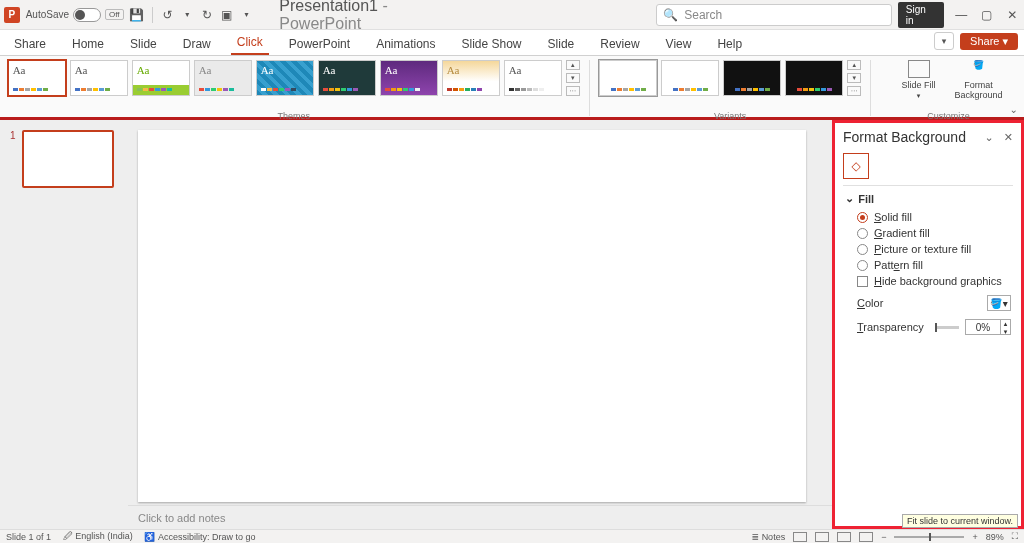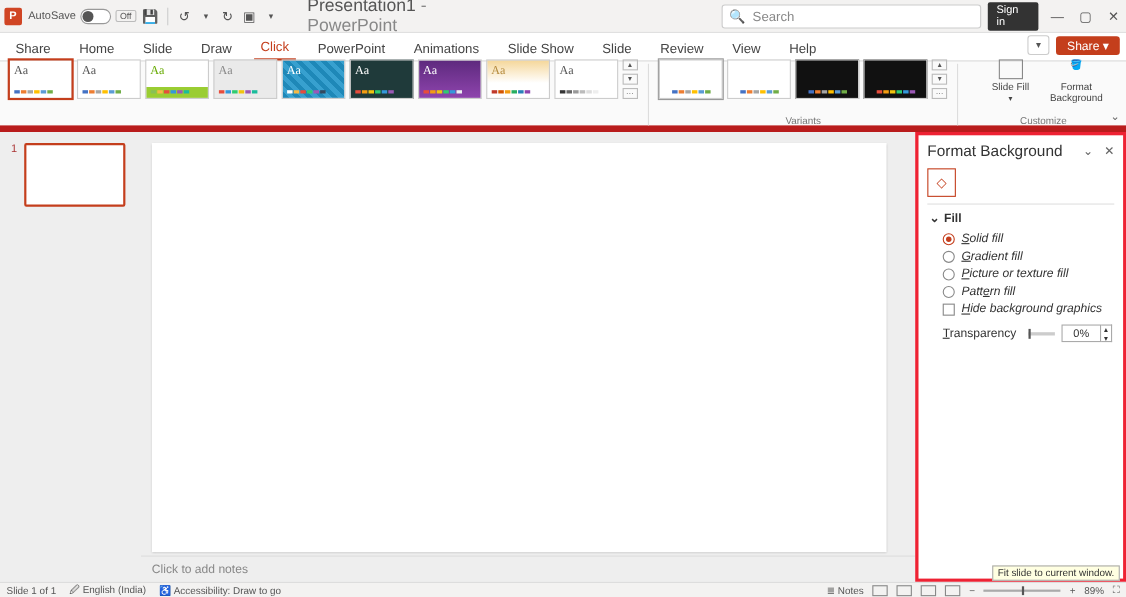--- a/index.html
+++ b/index.html
@@ -21,21 +21,21 @@
 
   
   .ribbon-tabs { height: 26px; display:flex; align-items:flex-end; padding:0 8px; gap:14px; font-size:12px; border-bottom:1px solid #d0d0d0; position:relative;}
   .ribbon-tab { padding:4px 6px; color:#444; cursor:pointer;}
   .ribbon-tab.active { color:#c43e1c; border-bottom:2px solid #c43e1c;}
   .ribbon-right { position:absolute; right:6px; top:2px; display:flex; gap:6px; align-items:center;}
   .share-btn { background:#c43e1c; color:#fff; font-size:11px; padding:2px 10px; border-radius:3px;}
   .caret-box { width:20px; height:18px; border:1px solid #ccc; border-radius:3px; display:flex; align-items:center; justify-content:center; font-size:9px; color:#555;}
 
   
-  .ribbon { height: 64px; background:#fafafa; display:flex; align-items:flex-end; border-bottom:6px solid #b91c1c; padding:4px 6px 0 6px; gap:8px;}
+  .ribbon { height: 64px; background:#fafafa; display:flex; align-items:flex-start; border-bottom:3px solid #b91c1c; padding:4px 6px 0 6px; gap:8px;}
   .group { display:flex; flex-direction:column; align-items:center; position:relative; height:60px;}
   .group-label { font-size:9px; color:#777; position:absolute; bottom:-1px; left:0; right:0; text-align:center;}
   .themes-row { display:flex; gap:4px;}
   .theme-thumb { width:58px; height:36px; border:1px solid #ccc; background:#fff; position:relative; font-size:11px; color:#555; display:flex; flex-direction:column; justify-content:space-between; padding:3px 4px;}
   .theme-thumb.sel { outline:2px solid #c43e1c; outline-offset:-1px;}
   .theme-thumb .aa { font-family: Georgia, serif;}
   .theme-dots { height:4px; display:flex; gap:1px;}
   .theme-dots span { width:5px; height:3px;}
   .gallery-more { width:14px; display:flex; flex-direction:column; justify-content:space-between; height:36px;}
   .gallery-more div { height:10px; border:1px solid #bbb; font-size:7px; display:flex; align-items:center; justify-content:center; color:#555;}
@@ -60,21 +60,21 @@
 
   
   .pane { width:192px; border:3px solid #e23; background:#fff; display:flex; flex-direction:column;}
   .pane-header { display:flex; align-items:center; padding:6px 8px; font-size:14px; color:#333;}
   .pane-header .hdr-right { margin-left:auto; display:flex; gap:10px; color:#666; font-size:11px;}
   .pane-iconrow { padding:2px 8px 6px 8px;}
   .pane-bucket { width:26px; height:26px; border:1px solid #c43e1c; display:flex; align-items:center; justify-content:center;}
   .pane-sep { height:1px; background:#e0e0e0; margin:0 8px;}
   .pane-section { padding:6px 10px; font-size:11px;}
   .sec-title { font-weight:bold; font-size:11px; margin-bottom:6px; display:flex; align-items:center; gap:4px;}
-  .radio-row { display:flex; align-items:center; gap:6px; margin:4px 0 4px 12px; font-size:11px; color:#333;font-style:italic;}
+  .radio-row { display:flex; align-items:center; gap:6px; margin:4px 0 4px 12px; font-size:11px; color:#333;}
   .radio { width:11px; height:11px; border:1px solid #888; border-radius:50%; display:inline-block; position:relative;}
   .radio.checked { border-color:#c43e1c;}
   .radio.checked::after { content:""; width:5px; height:5px; background:#c43e1c; border-radius:50%; position:absolute; left:2px; top:2px;}
   .chk { width:11px; height:11px; border:1px solid #888; display:inline-block;}
   .ctrl-row { display:flex; align-items:center; margin:8px 0 0 12px; font-size:11px;}
   .ctrl-row .lbl { flex:0 0 72px; text-decoration: underline dotted transparent;}
   .color-swatch-btn { width:24px; height:16px; border:1px solid #aaa; margin-left:auto; display:flex; align-items:center; justify-content:center; font-size:10px;}
   .trans-slider { flex:1; margin:0 6px; height:3px; background:#ccc; position:relative;}
   .trans-slider::after{content:""; position:absolute; left:0; top:-3px; width:2px; height:9px; background:#555;}
   .trans-val { width:36px; height:16px; border:1px solid #aaa; font-size:10px; display:flex; align-items:center; justify-content:center;}
@@ -247,20 +247,21 @@
             <span style="background:#ddd"></span>
             <span style="background:#eee"></span>
           </div>
         </div>
       <div class="gallery-more">
           <div>▴</div>
           <div>▾</div>
           <div>⋯</div>
         </div>
     </div>
+    <div class="group-label">Themes</div>
   </div>
   <div class="vsep"></div>
 
   <div class="group" style="width:266px;">
     <div class="variants-row">
       <div class="variant-thumb" style="outline:1px solid #999;">
           <div class="theme-dots">
             <span style="background:#4472c4"></span>
             <span style="background:#ed7d31"></span>
             <span style="background:#a5a5a5"></span>
@@ -375,20 +376,24 @@
         </div>
       <div class="radio-row">
           <span class="radio"></span>
           <span>Patt<span class="u">e</span>rn fill</span>
         </div>
       <div class="radio-row">
           <span class="chk"></span>
           <span><span class="u">H</span>ide background graphics</span>
         </div>
 
+      <div class="ctrl-row">
+        <span class="lbl"><span class="u">C</span>olor</span>
+        <span class="color-swatch-btn">🪣▾</span>
+      </div>
       <div class="ctrl-row">
         <span class="lbl"><span class="u">T</span>ransparency</span>
         <div class="trans-slider"></div>
         <div class="trans-val">0%</div>
         <div class="spin">
             <div>▴</div>
             <div>▾</div>
           </div>
       </div>
     </div>

